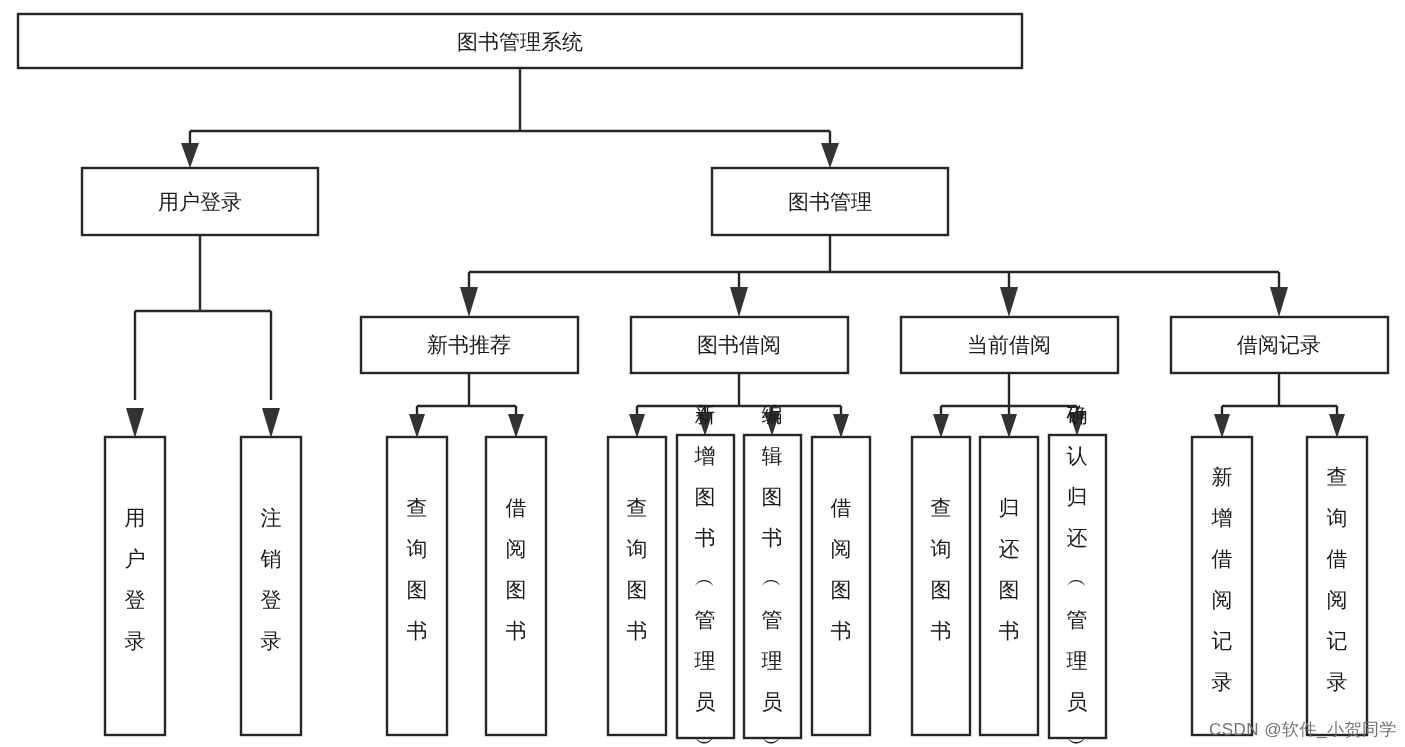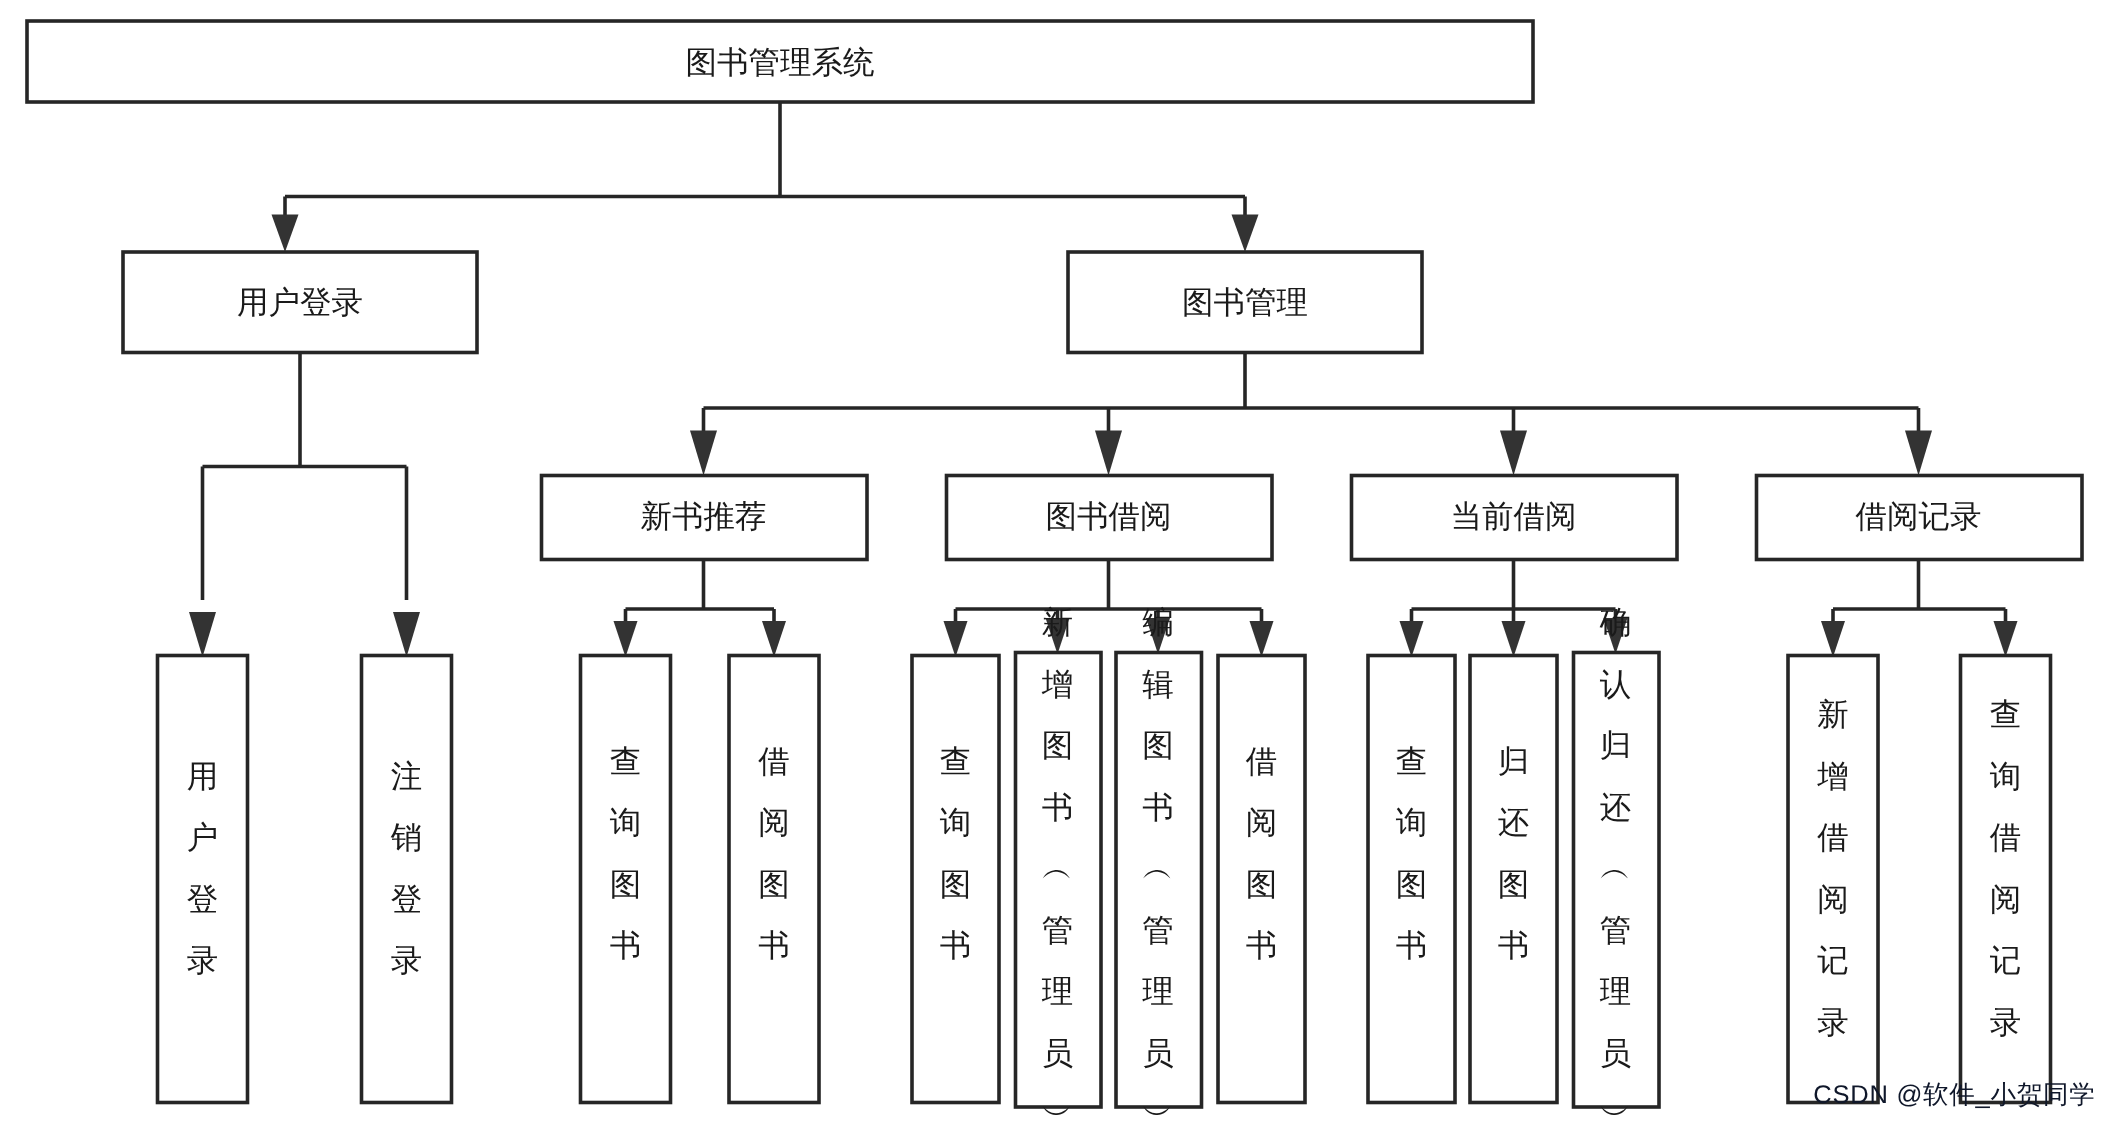--- a/index.html
+++ b/index.html
@@ -54,21 +54,21 @@
     font-size: 21px;
     fill: #1a1a1a;
     text-anchor: middle;
   }
   .watermark-text {
     position: absolute;
     right: 8px;
     bottom: 6px;
     font-family: "Liberation Sans", "DejaVu Sans", sans-serif;
     font-size: 17px;
-    color: #0f172a;
+    color: #737373;
     white-space: nowrap;
     letter-spacing: 0.5px;
     user-select: none;
   }
 </style>
 </head>
 <body>
 
 <div id="diagram-root">
 

